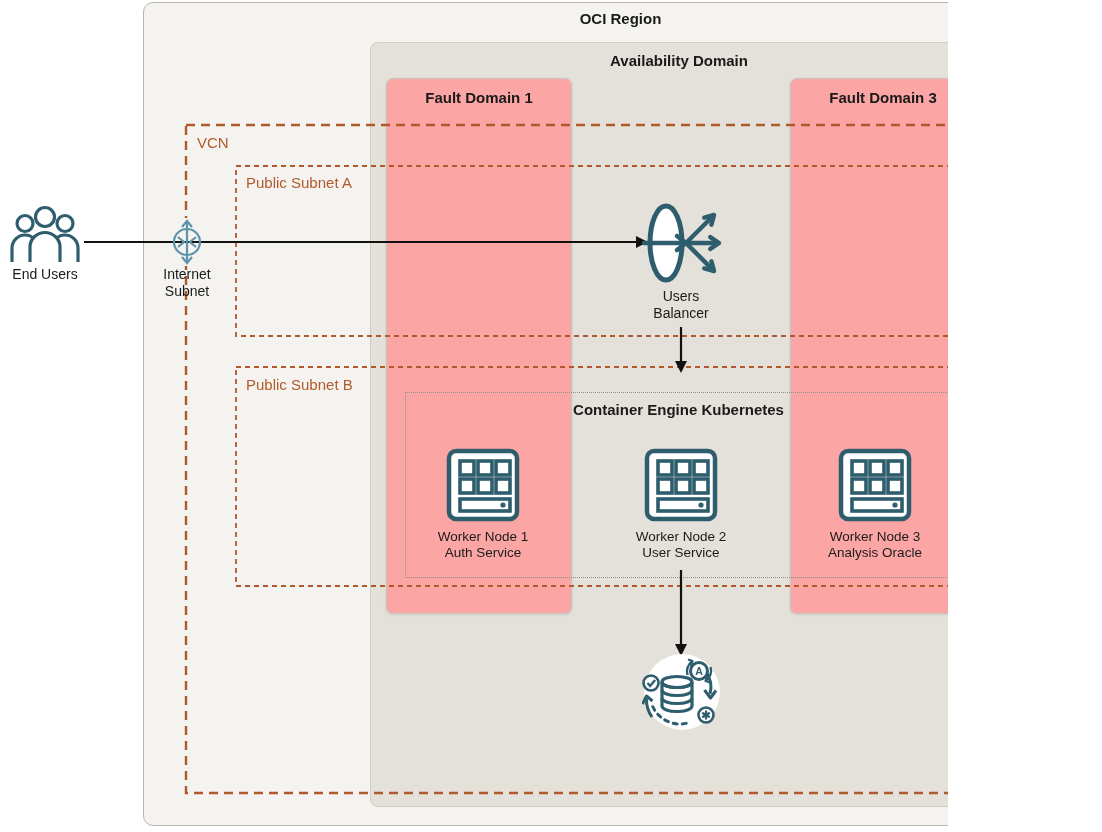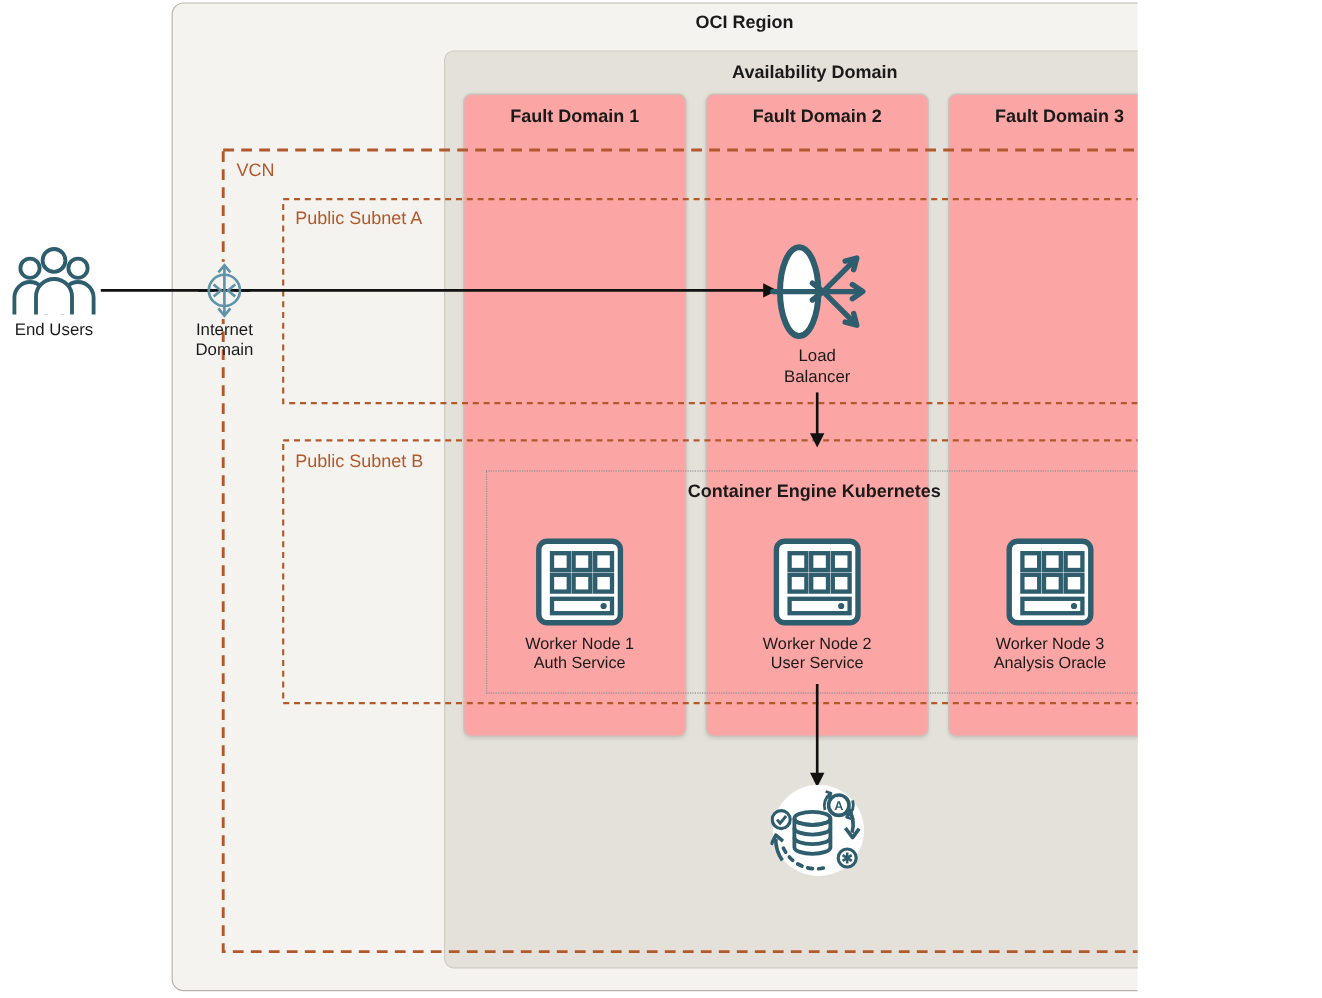--- a/index.html
+++ b/index.html
@@ -38,23 +38,20 @@
     <div class="box-title">OCI Region</div>
   </div>
 
   <div class="abs avail-domain">
     <div class="box-title">Availability Domain</div>
   </div>
 
   <div class="abs fd fd1">
     <div class="box-title">Fault Domain 1</div>
   </div>
-  <div class="abs fd fd2">
-    <div class="box-title">Fault Domain 2</div>
-  </div>
   <div class="abs fd fd3">
     <div class="box-title">Fault Domain 3</div>
   </div>
 
   <div class="abs cek">
     <div class="box-title">Container Engine Kubernetes</div>
   </div>
 
   <svg class="abs" style="left:184px;top:123px;" width="902" height="673">
     <rect x="2" y="2" width="897" height="668" fill="none" stroke="#b1592a" stroke-width="2.4" stroke-dasharray="9 6"></rect>
@@ -108,38 +105,38 @@
     <g stroke="#5e93a9" stroke-width="2.2" fill="none">
       <line x1="22" y1="4" x2="22" y2="44"></line>
       <path d="M17,9 L22,3 L27,9"></path>
       <path d="M17,39 L22,45 L27,39"></path>
       <path d="M13,19 L19,24 L13,29"></path>
       <path d="M31,19 L25,24 L31,29"></path>
     </g>
   </svg>
   <div class="caption" style="left:187px;top:266px;text-align:center;">
     <div>Internet</div>
-    <div>Domain</div>
+    <div>Subnet</div>
   </div>
 
   <svg class="abs" style="left:640px;top:198px;" width="84" height="90" viewBox="0 0 84 90">
     <g stroke="#2e5d6e" fill="none" stroke-width="4.5" stroke-linejoin="round" stroke-linecap="round">
       <ellipse cx="26" cy="45" rx="16" ry="37" fill="#ffffff" stroke-width="5"></ellipse>
       <line x1="4" y1="45" x2="40" y2="45"></line>
       <path d="M37,38 L46,45 L37,52"></path>
       <line x1="46" y1="45" x2="72" y2="19"></line>
       <path d="M64.3,19.6 L74,17 L71.4,26.7"></path>
       <line x1="46" y1="45" x2="74" y2="45"></line>
       <path d="M70.3,39.1 L79,45 L70.3,50.9"></path>
       <line x1="46" y1="45" x2="72" y2="71"></line>
       <path d="M64.3,70.4 L74,73 L71.4,63.3"></path>
     </g>
   </svg>
   <div class="caption" style="left:681px;top:288px;">
-    <div>Load</div>
+    <div>Users</div>
     <div>Balancer</div>
   </div>
 
   <svg class="abs" style="left:445px;top:447px;" width="76" height="76" viewBox="0 0 76 76">
     <g stroke="#2e5d6e" fill="#ffffff">
       <rect x="4" y="4" width="68" height="68" rx="7" stroke-width="4.5"></rect>
       <g stroke-width="3.6">
         <rect x="15" y="14" width="14" height="14"></rect>
           <rect x="33" y="14" width="14" height="14"></rect>
           <rect x="51" y="14" width="14" height="14"></rect>

